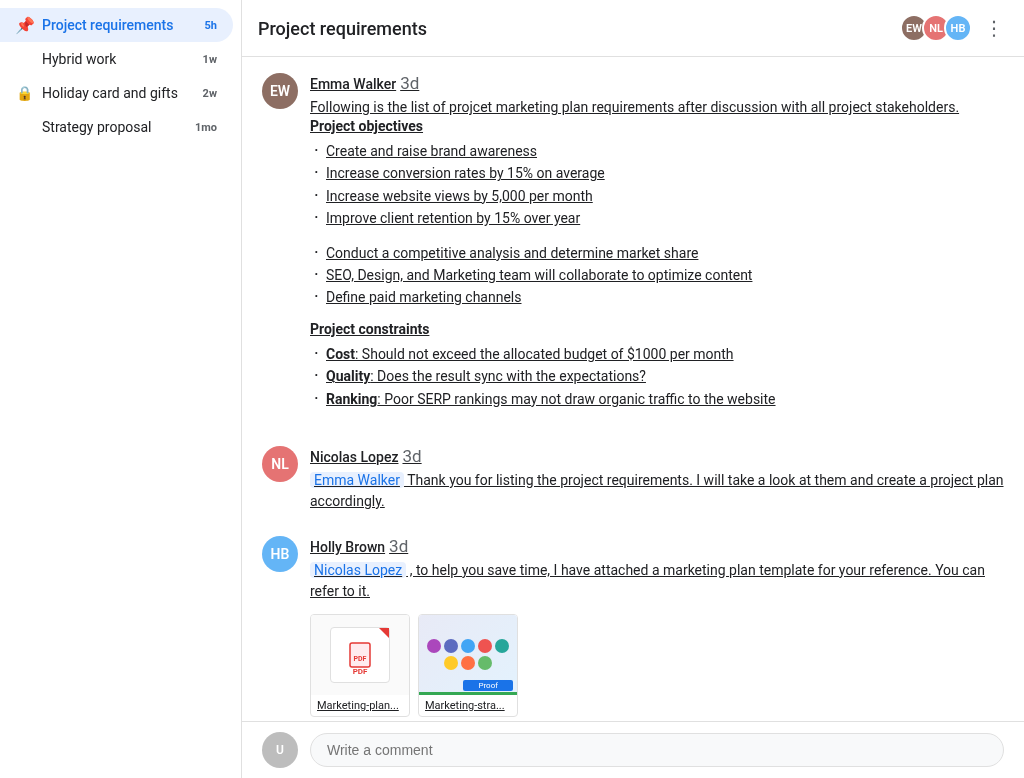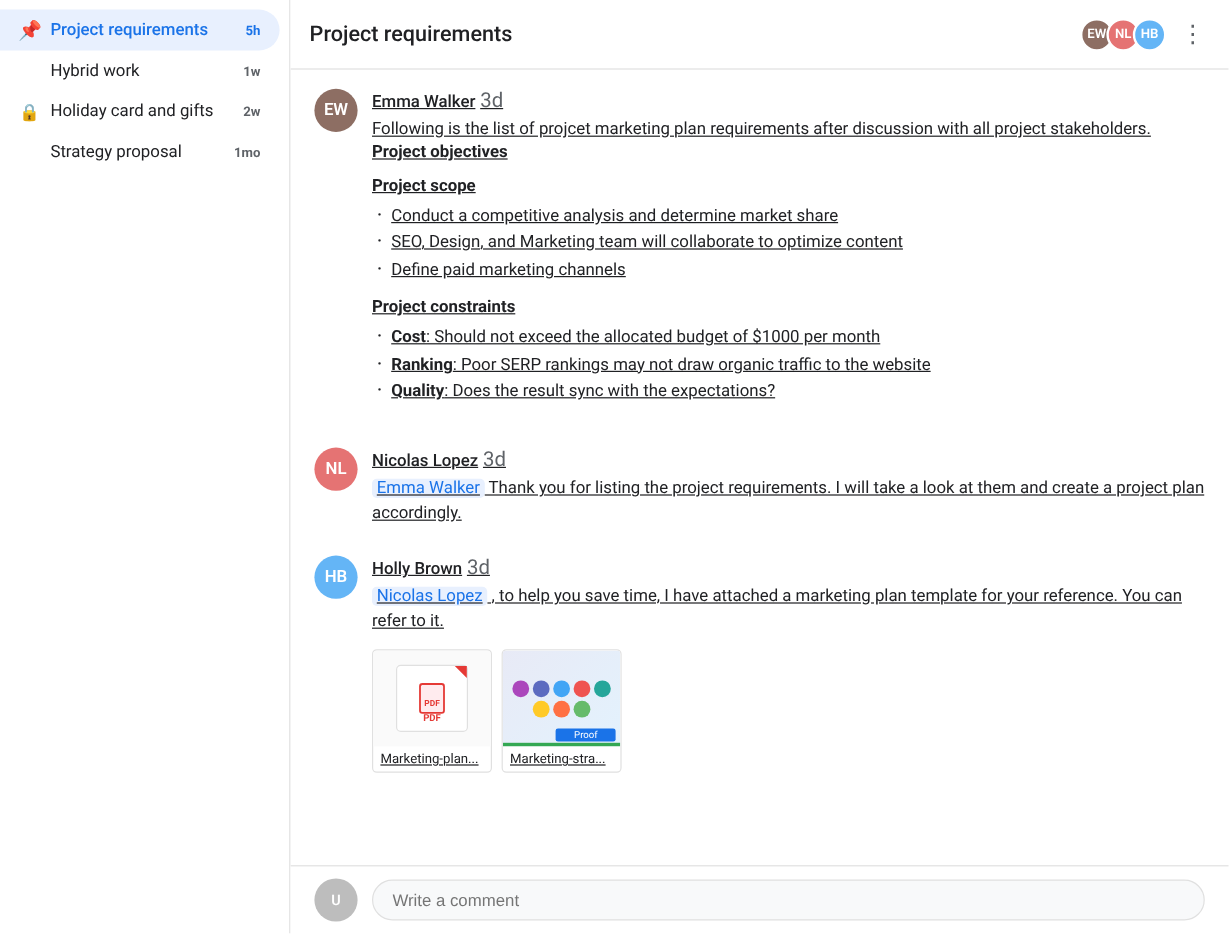--- a/index.html
+++ b/index.html
@@ -313,35 +313,40 @@
       <div class="comment">
     <div class="avatar" style="background:#8d6e63;">EW</div>
     <div class="comment-body">
     <div class="comment-header">
       <span class="comment-author">Emma Walker</span>
       <span class="comment-time">3d</span>
     </div>
   <p class="comment-text">Following is the list of projcet marketing plan requirements after discussion with all project stakeholders.</p>
           <div class="content-section">
             <div class="section-title">Project objectives</div>
+            <ul class="bullet-list">
+              <li>Create and raise brand awareness</li>
+              <li>Increase conversion rates by 15% on average</li>
+              <li>Increase website views by 5,000 per month</li>
+              <li>Improve client retention by 15% over year</li>
+            </ul>
           </div>
           <div class="content-section">
-            <div class="section-title">Project scope</div>
             <ul class="bullet-list">
               <li>Conduct a competitive analysis and determine market share</li>
               <li>SEO, Design, and Marketing team will collaborate to optimize content</li>
               <li>Define paid marketing channels</li>
             </ul>
           </div>
           <div class="content-section">
             <div class="section-title">Project constraints</div>
             <ul class="bullet-list">
               <li><span class="bold-label">Cost</span>: Should not exceed the allocated budget of $1000 per month</li>
+              <li><span class="bold-label">Quality</span>: Does the result sync with the expectations?</li>
               <li><span class="bold-label">Ranking</span>: Poor SERP rankings may not draw organic traffic to the website</li>
-              <li><span class="bold-label">Quality</span>: Does the result sync with the expectations?</li>
             </ul>
           </div>
         </div>
   </div>
       <div class="comment">
     <div class="avatar" style="background:#e57373;">NL</div>
     <div class="comment-body">
     <div class="comment-header">
       <span class="comment-author">Nicolas Lopez</span>
       <span class="comment-time">3d</span>

